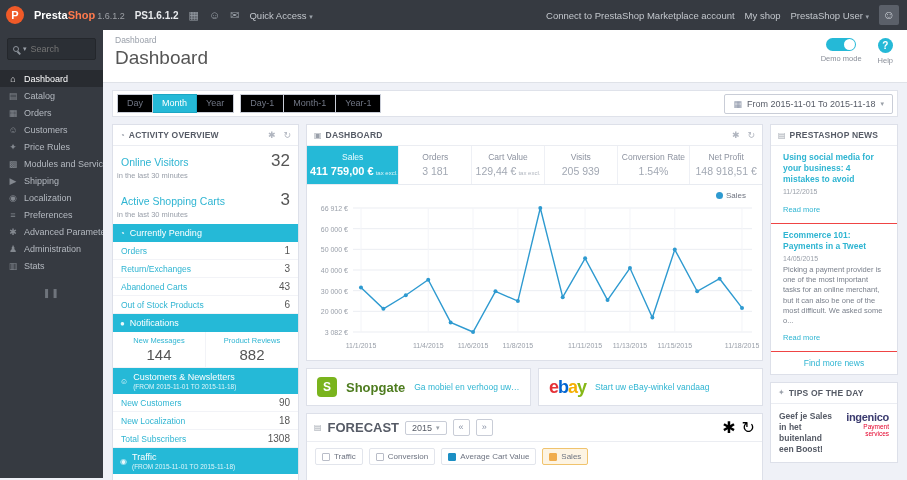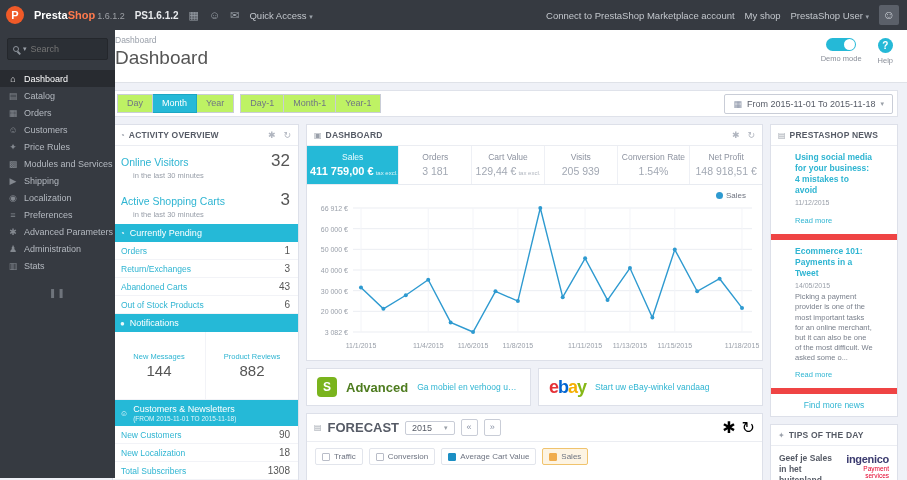--- a/index.html
+++ b/index.html
@@ -13,21 +13,21 @@
 .brand{color:#fff;font-size:11px;font-weight:bold;white-space:nowrap}
 .brand .orange{color:#ff7a4d}
 .brand .ver{color:#9da0a6;font-weight:normal;font-size:9px;margin-left:2px}
 .shopname{color:#e8eaed;font-size:10px;font-weight:bold}
 .tb-icon{color:#9aa0a8;font-size:11px;cursor:pointer;line-height:1}
 .quick,.tb-link{color:#c3c7cd;font-size:9.5px;cursor:pointer;white-space:nowrap}
 .caret{font-size:7px;color:#9aa0a8}
 .avatar{width:20px;height:20px;background:#5b6069;color:#cfd3da;font-size:12px;display:flex;align-items:center;justify-content:center;border-radius:2px;cursor:pointer}
 
 
-.sidebar{position:absolute;top:30px;left:0;bottom:2px;width:115px;background:#363a41;z-index:10}
+.sidebar{position:absolute;top:30px;left:0;bottom:2px;width:103px;background:#363a41;z-index:10}
 .search{margin:8px 7px 10px;display:flex;align-items:center;gap:4px;background:#2b2f35;border:1px solid #24272c;height:22px;padding:0 5px;border-radius:2px}
 .mag{width:6px;height:6px;border:1.5px solid #8d939b;border-radius:50%;position:relative;flex:0 0 auto}
 .mag::after{content:"";position:absolute;width:4px;height:1.5px;background:#8d939b;right:-3px;bottom:-2px;transform:rotate(45deg)}
 .search input{background:transparent;border:0;outline:0;color:#aab0b8;font-size:9px;width:100%;min-width:0;font-family:inherit}
 .menu{list-style:none}
 .menu li{display:flex;align-items:center;gap:6px;height:17px;padding:0 8px;color:#b4b9c0;font-size:9px;cursor:pointer;white-space:nowrap;overflow:hidden}
 .menu li .mi{width:10px;text-align:center;color:#83888f;font-size:9px;flex:0 0 auto}
 .menu li.active{background:#282b30;color:#fff}
 .menu li.active .mi{color:#fff}
 .collapse{color:#6f747c;font-size:9px;padding-top:14px;text-align:center;letter-spacing:1px;cursor:pointer}
@@ -39,21 +39,21 @@
 .pagetitle{font-size:19px;color:#555;font-weight:normal;margin-top:2px}
 .head-tools{position:absolute;right:14px;top:8px;display:flex;gap:16px}
 .tool{display:flex;flex-direction:column;align-items:center;gap:3px;cursor:pointer}
 .toggle{width:30px;height:13px;background:#25b9d7;border-radius:7px;position:relative}
 .toggle::after{content:"";position:absolute;right:1px;top:1px;width:11px;height:11px;border-radius:50%;background:#fff}
 .help-ic{width:15px;height:15px;border-radius:50%;background:#25b9d7;color:#fff;font-size:10px;font-weight:bold;display:flex;align-items:center;justify-content:center}
 .tool .lbl{font-size:7.5px;color:#8a8f99}
 
 
 .filterbar{margin:7px 9px;background:#fff;border:1px solid #dfe2ea;padding:3px 4px;display:flex;align-items:center;height:27px}
-.btn{height:19px;line-height:17px;padding:0 9px;font-size:9px;color:#707684;background:#bef264;border:1px solid #c9cdd7;cursor:pointer;font-family:inherit}
+.btn{height:19px;line-height:17px;padding:0 9px;font-size:9px;color:#707684;background:#000000;border:1px solid #c9cdd7;cursor:pointer;font-family:inherit}
 .btn-group{display:flex}
 .btn-group .btn + .btn{border-left:0}
 .btn.active{background:#25b9d7;border-color:#1ba6c4;color:#fff}
 .g2{margin-left:6px}
 .datebtn{margin-left:auto;display:flex;align-items:center;gap:5px;height:20px;border:1px solid #c9cdd7;background:#fff;padding:0 8px;font-size:9px;color:#565b66;border-radius:2px;cursor:pointer;white-space:nowrap}
 .cal{color:#8a93a6;font-size:9px}
 
 
 .cols{display:flex;gap:7px;margin:0 9px;align-items:flex-start}
 .col-left{width:187px;flex:0 0 auto}
@@ -62,29 +62,29 @@
 .panel{background:#fff;border:1px solid #dde0e9;margin-bottom:7px}
 .phead{display:flex;align-items:center;gap:4px;padding:5px 7px;border-bottom:1px solid #ebedf2}
 .phead .pico{color:#9aa0aa;font-size:8px}
 .phead .ptitle{font-size:8.5px;font-weight:bold;color:#565b66;letter-spacing:.2px;flex:1;white-space:nowrap;overflow:hidden}
 .phead .hico{color:#b0b5bf;font-size:9px;cursor:pointer;margin-left:4px}
 
 
 .stat-line{display:flex;justify-content:space-between;align-items:baseline;padding:5px 8px 0}
 .stat-line .sl{color:#2fb5d2;font-size:10.5px}
 .stat-line .sv{color:#555;font-size:17px}
-.stat-sub{padding:0 20px 5px;font-size:7.5px;color:#9aa0aa}
+.stat-sub{padding:0 4px 5px;font-size:7.5px;color:#9aa0aa}
 .secbar{background:#25b9d7;color:#fff;padding:4px 7px;font-size:9px;display:flex;align-items:center;gap:5px}
 .secbar .sico{font-size:8px;opacity:.9;flex:0 0 auto}
 .secbar .ssub{font-size:6.5px;opacity:.85;margin-top:1px}
 .krow{display:flex;justify-content:space-between;align-items:center;padding:3px 8px;border-bottom:1px solid #f2f3f7;cursor:pointer}
 .krow .kl{color:#2fb5d2;font-size:8.5px}
 .krow .kv{color:#555;font-size:10px}
 .twocol{display:flex;border-bottom:1px solid #f2f3f7}
-.twocol .tc{flex:1;text-align:center;padding:20px 2px;cursor:pointer}
+.twocol .tc{flex:1;text-align:center;padding:4px 2px;cursor:pointer}
 .twocol .tc + .tc{border-left:1px solid #f2f3f7}
 .tc .tcl{color:#2fb5d2;font-size:7.5px}
 .tc .tcv{color:#555;font-size:15px;margin-top:1px}
 .ga-link{display:flex;gap:5px;align-items:center;padding:5px 8px;color:#2fb5d2;font-size:8.5px;cursor:pointer}
 
 
 .kpis{display:flex;border-bottom:1px solid #e8ebf1}
 .kpi{flex:1;text-align:center;padding:6px 3px 7px;border-right:1px solid #eef0f5;cursor:pointer;min-width:0}
 .kpi:last-child{border-right:0}
 .kpi .kpl{font-size:8.5px;color:#8d93a0;white-space:nowrap}
@@ -111,32 +111,32 @@
 .sg-name{font-size:13px;color:#4e7c1f;font-weight:bold}
 .plink{color:#2fb5d2;font-size:8.5px;white-space:nowrap;overflow:hidden;text-overflow:ellipsis}
 .ebay{font-size:18px;font-weight:bold;letter-spacing:-1px;line-height:1;flex:0 0 auto}
 .ebay .l0{color:#e53238}.ebay .l1{color:#0064d2}.ebay .l2{color:#f5af02}.ebay .l3{color:#86b817}
 
 
 .forecast{min-height:120px;margin-top:7px}
 .fc-head{display:flex;align-items:center;gap:6px;padding:4px 7px;border-bottom:1px solid #ebedf2}
 .fc-head .pico{color:#9aa0aa;font-size:8px}
 .fc-head .ptitle{font-size:13px;font-weight:bold;color:#565b66}
-.fc-year{border:1px solid #c9cdd7;font-size:9px;color:#565b66;padding:1px 6px;border-radius:2px;display:flex;gap:12px;align-items:center;cursor:pointer}
+.fc-year{border:1px solid #c9cdd7;font-size:9px;color:#565b66;padding:1px 6px;border-radius:2px;display:flex;gap:4px;align-items:center;cursor:pointer}
 .fc-nav{border:1px solid #c9cdd7;font-size:9px;color:#8a93a6;padding:0 5px;border-radius:2px;cursor:pointer;line-height:15px;background:#fff}
 .fc-sp{flex:1}
 .fc-legend{display:flex;gap:6px;padding:6px 8px}
 .fl{display:flex;align-items:center;gap:4px;border:1px solid #e2e5ec;padding:3px 6px;border-radius:2px;font-size:8px;color:#6d7380;cursor:pointer;white-space:nowrap}
 .cb{width:8px;height:8px;border:1px solid #b9bdc8;background:#fff;border-radius:1px;flex:0 0 auto}
 .cb.blue{background:#1c8fc4;border-color:#1c8fc4}
 .cb.orange{background:#f0ad4e;border-color:#f0ad4e}
 .fl.sel{background:#fdf4e3;border-color:#f0c36d}
 
 
-.article{padding:6px 24px 7px;border-bottom:6px solid #ef4444}
+.article{padding:6px 12px 7px;border-bottom:1px solid #ef4444}
 .a-title{color:#2fb5d2;font-size:8.5px;font-weight:bold;line-height:1.3;cursor:pointer}
 .a-date{font-size:7px;color:#9aa0aa;margin:3px 0}
 .a-body{font-size:7.5px;color:#7a808c;line-height:1.35}
 .a-more{color:#2fb5d2;font-size:7.5px;margin-top:2px;display:inline-block;cursor:pointer}
 .findmore{text-align:center;color:#2fb5d2;font-size:8.5px;padding:6px;cursor:pointer}
 .tips-c{padding:7px 8px}
 .tips-top{display:flex;justify-content:space-between;gap:6px}
 .tips-head{font-size:8.5px;font-weight:bold;color:#565b66;line-height:1.3;width:62px}
 .ing{text-align:right}
 .ing .in1{font-size:11px;font-weight:bold;color:#3c3c70;letter-spacing:-.3px}
@@ -444,21 +444,21 @@
                     <span style="left:97.5%">11/18/2015</span>
                   </div>
               </div>
             </div>
           </div>
         </div>
 
         <div class="promos">
           <div class="promo">
             <span class="sg-ico">S</span>
-            <span class="sg-name">Advanced</span>
+            <span class="sg-name">Shopgate</span>
             <span class="plink">Ga mobiel en verhoog uw omzet</span>
           </div>
           <div class="promo">
             <span class="ebay"><span class="l0">e</span><span class="l1">b</span><span class="l2">a</span><span class="l3">y</span></span>
             <span class="plink">Start uw eBay-winkel vandaag</span>
           </div>
         </div>
 
         <div class="panel forecast">
           <div class="fc-head">

